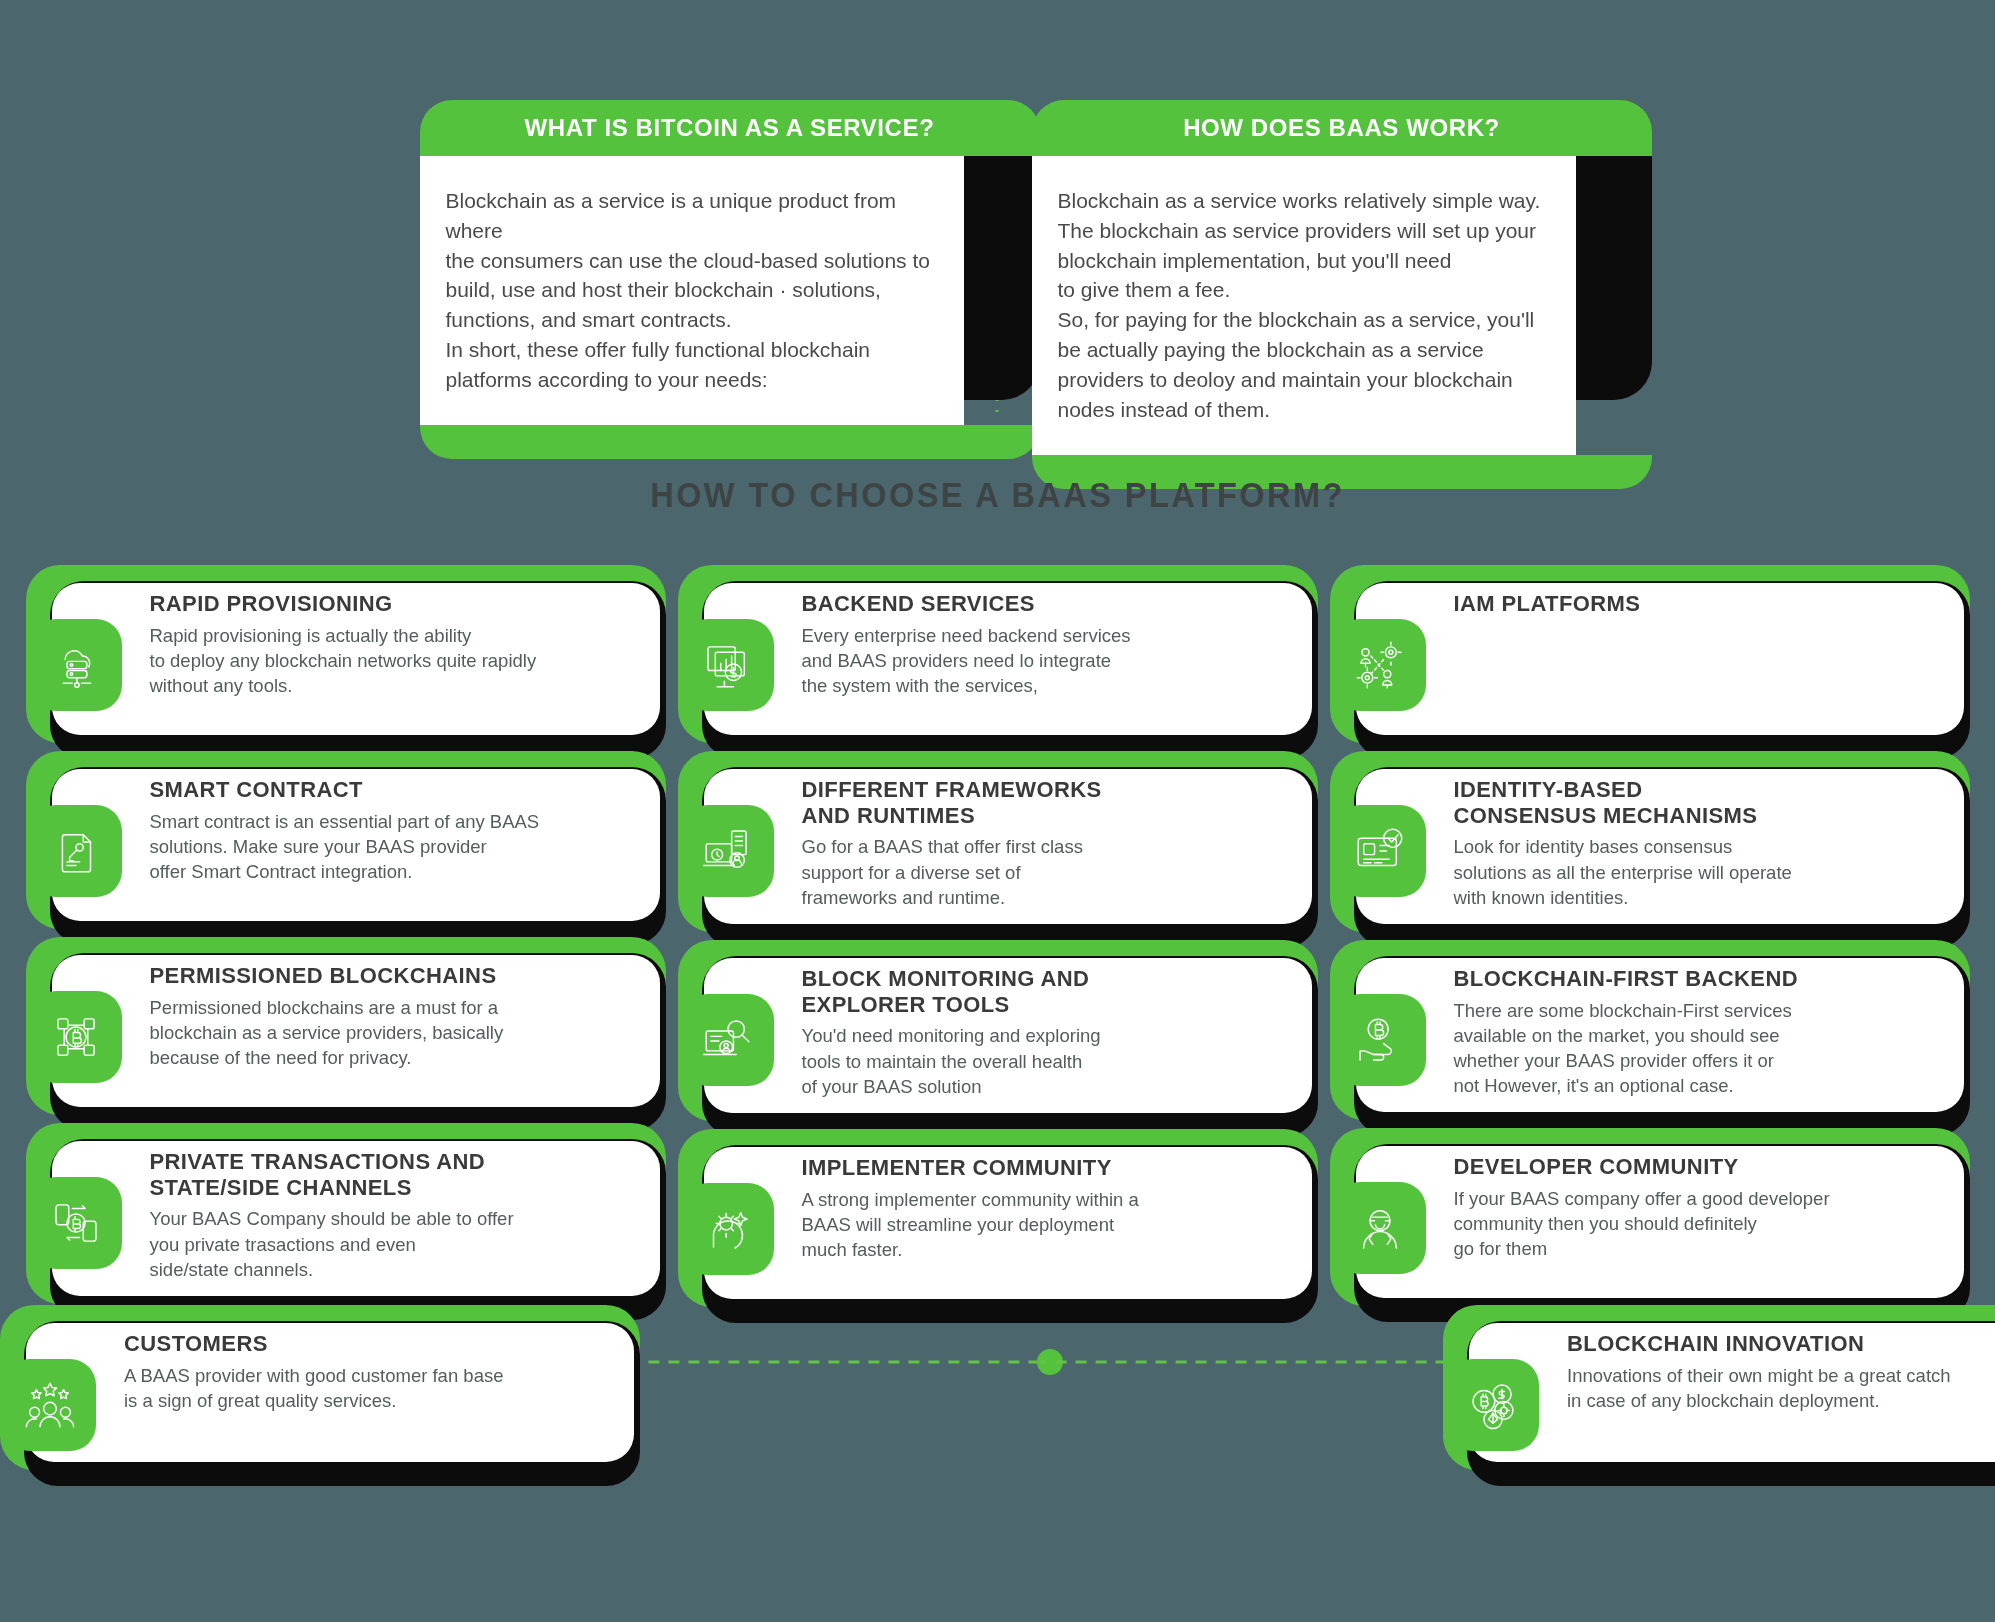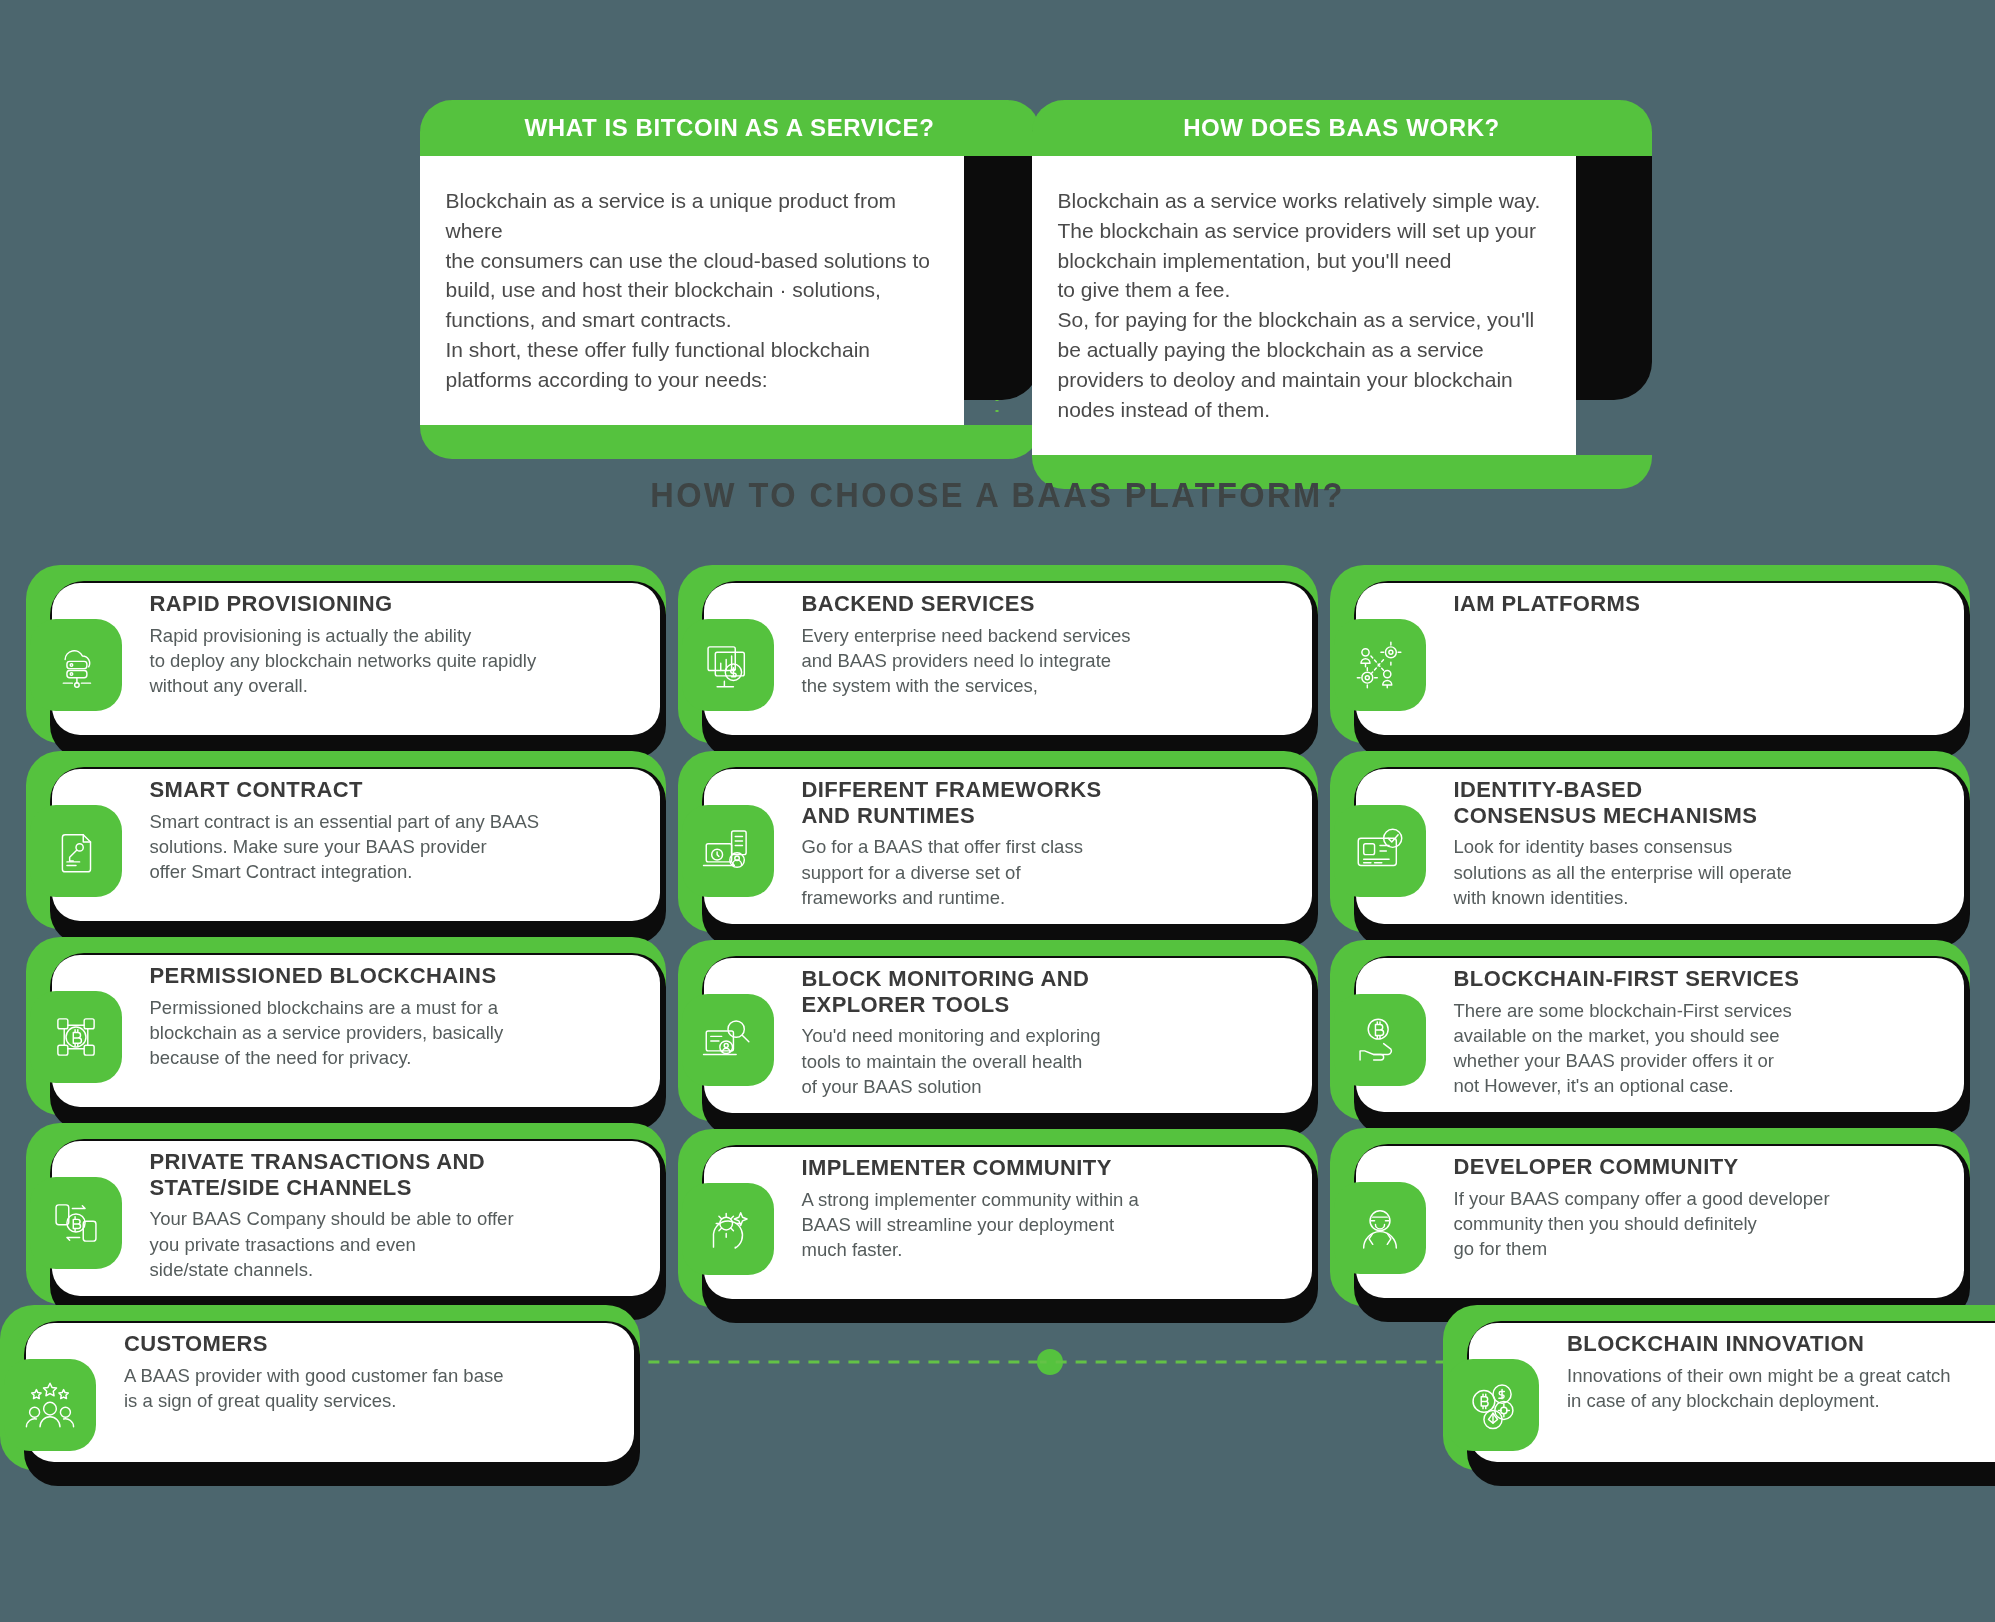--- a/index.html
+++ b/index.html
@@ -182,21 +182,21 @@
               <circle cx="27" cy="42" r="1.4"></circle>
               <path d="M33 46v6"></path>
               <circle cx="33" cy="54" r="2.5"></circle>
               <path d="M18 52h10M38 52h10"></path>
             </svg>
         </div>
         <div class="item-text">
           <div class="item-title">RAPID PROVISIONING</div>
           <div class="item-desc">Rapid provisioning is actually the ability
 to deploy any blockchain networks quite rapidly
-without any overall.</div>
+without any tools.</div>
         </div>
       </div>
 
       <div class="item">
         <div class="item-green"></div>
         <div class="item-shadow"></div>
         <div class="item-white"></div>
         <div class="item-icon">
           <svg viewBox="0 0 64 64">
               <path d="M20 14h20l8 8v30a3 3 0 0 1-3 3H20a3 3 0 0 1-3-3V17a3 3 0 0 1 3-3z"></path>
@@ -414,21 +414,21 @@
         <div class="item-white"></div>
         <div class="item-icon">
           <svg viewBox="0 0 64 64">
               <circle cx="30" cy="20" r="11"></circle>
               <path d="M27 15h5a3 3 0 0 1 0 6h-5zM27 21h6a3 3 0 0 1 0 6h-6zM29 12v3M29 27v3M32 12v3M32 27v3"></path>
               <path d="M10 44v10M10 44h5l10 4h8a3 3 0 0 1 0 6h-8"></path>
               <path d="M25 48h16a4 4 0 0 0 3-6l-8-6"></path>
             </svg>
         </div>
         <div class="item-text">
-          <div class="item-title">BLOCKCHAIN-FIRST SERVICES</div>
+          <div class="item-title">BLOCKCHAIN-FIRST BACKEND</div>
           <div class="item-desc">There are some blockchain-First services
 available on the market, you should see
 whether your BAAS provider offers it or
 not However, it's an optional case.</div>
         </div>
       </div>
 
       <div class="item">
         <div class="item-green"></div>
         <div class="item-shadow"></div>

